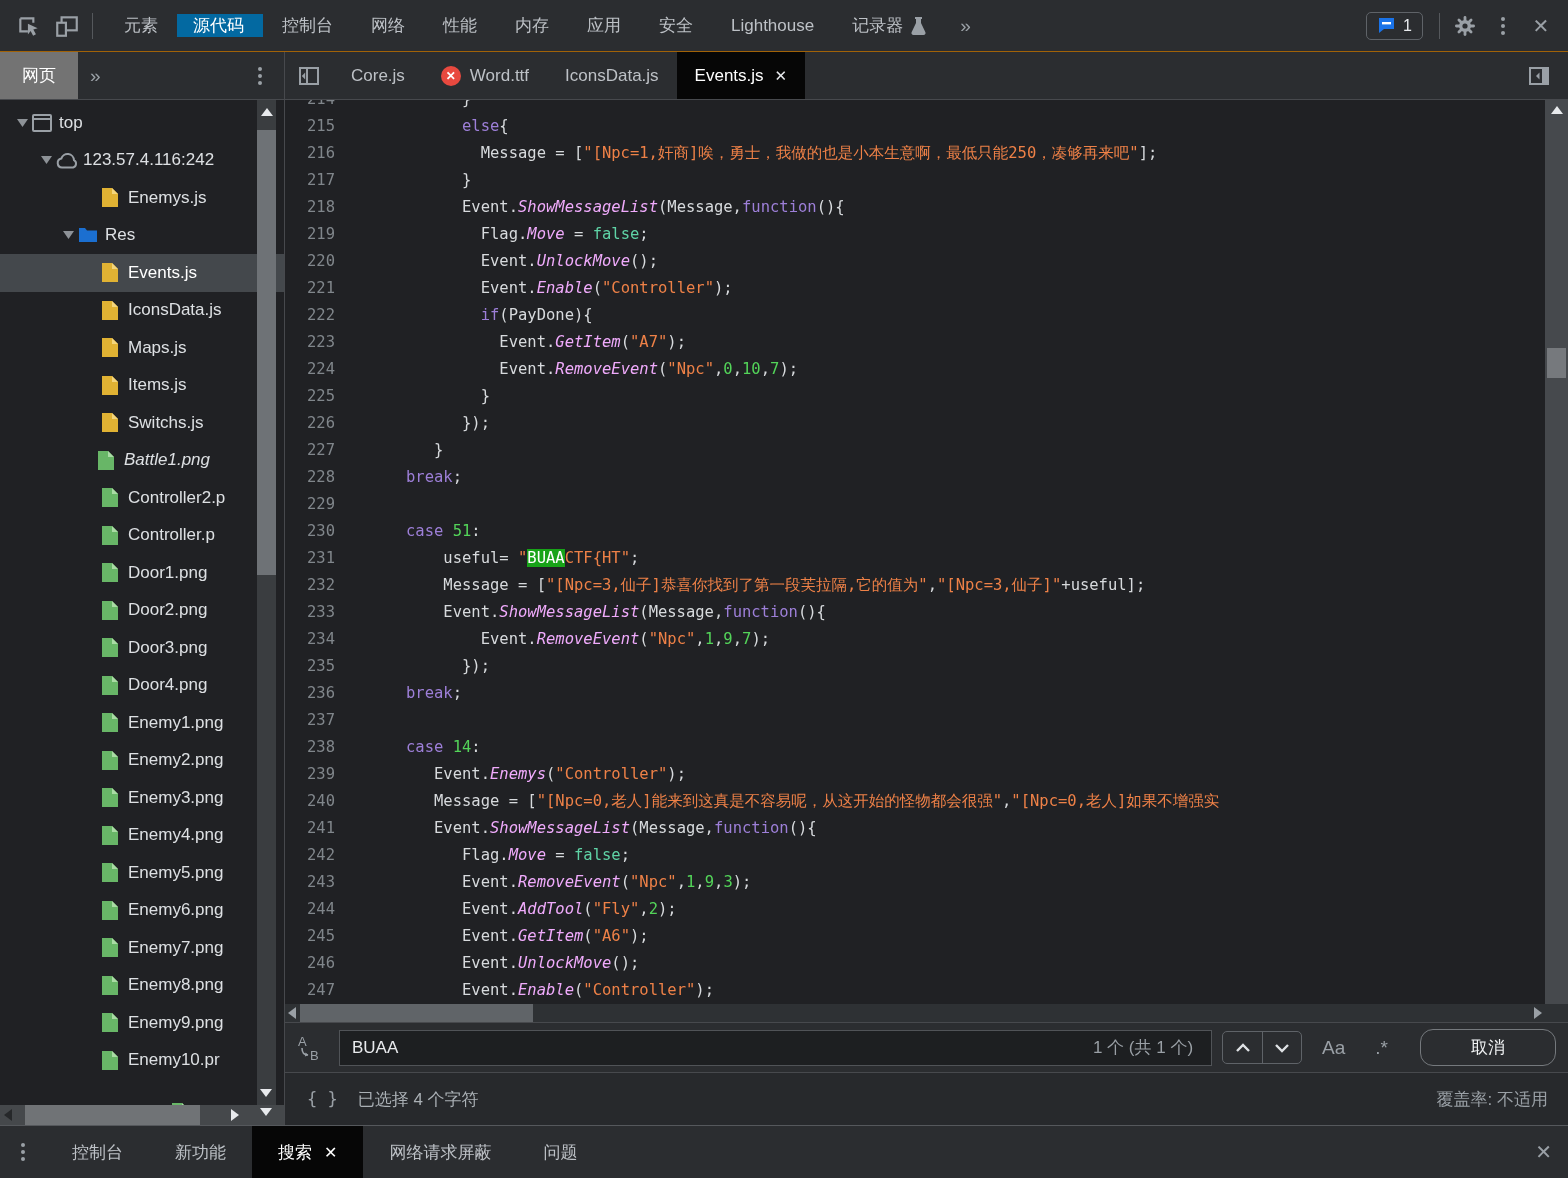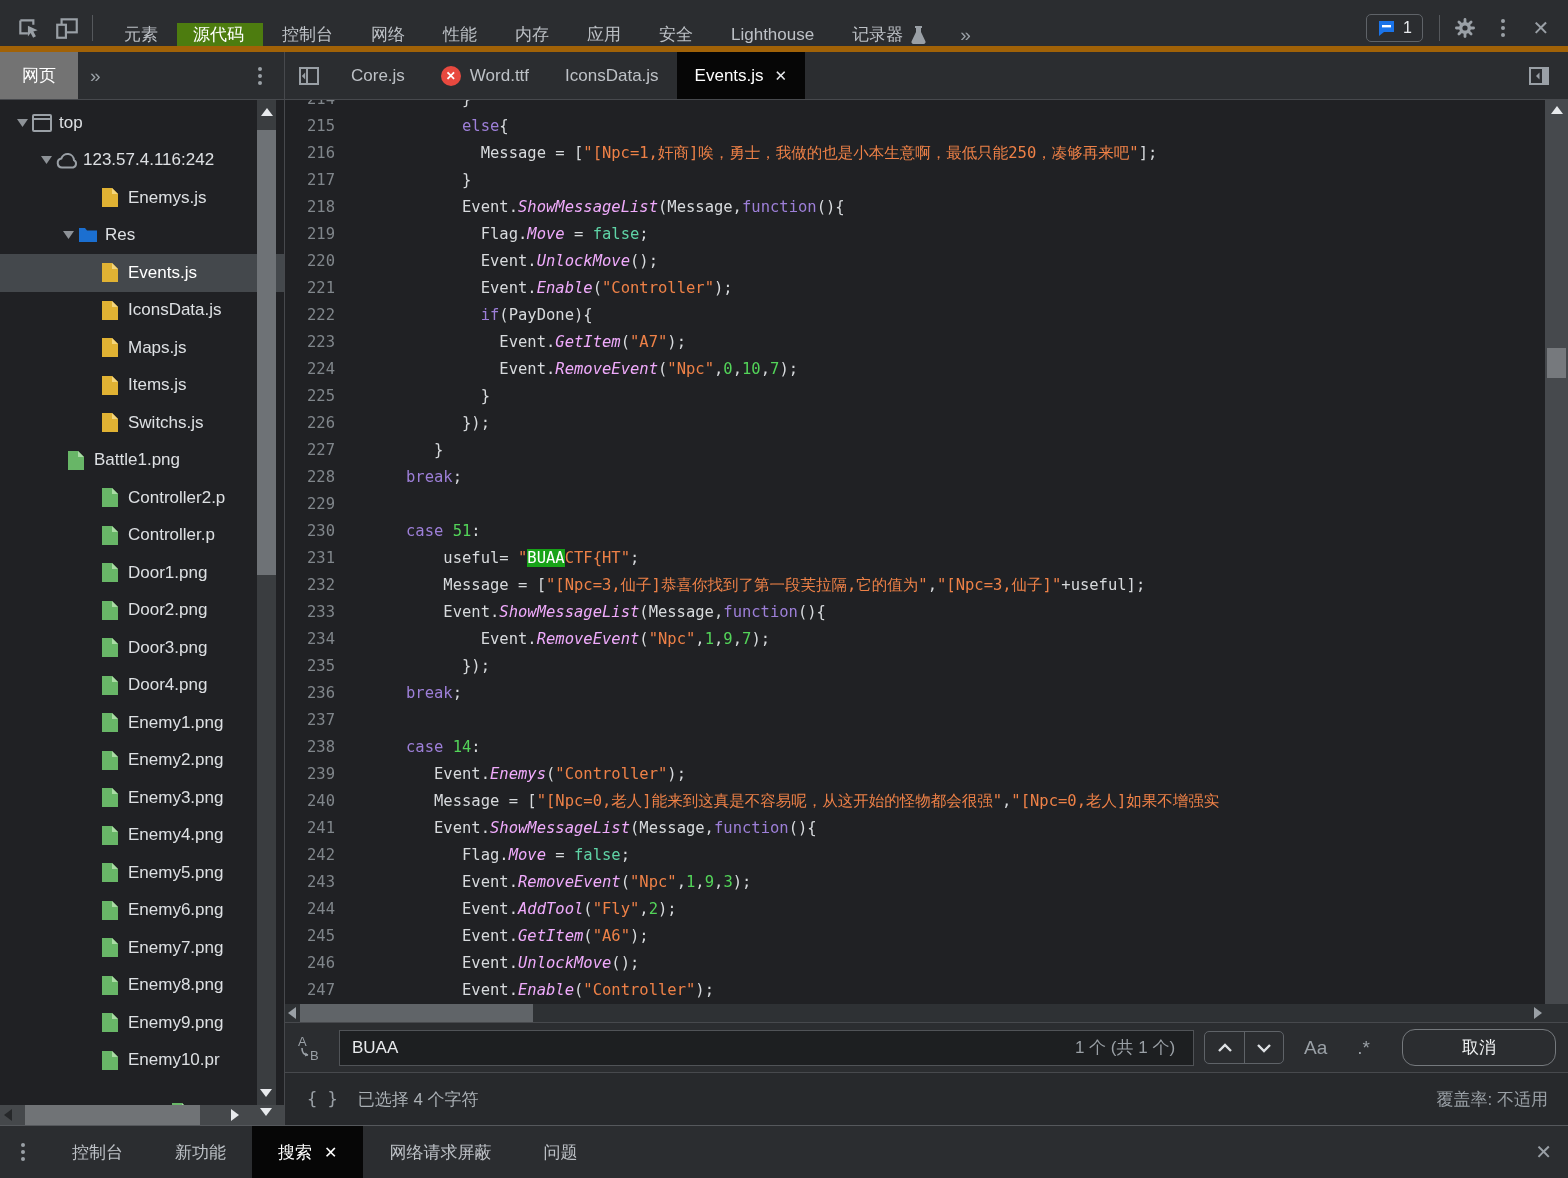--- a/index.html
+++ b/index.html
@@ -3,27 +3,27 @@
 <meta charset="utf-8">
 <style>
   * { margin:0; padding:0; box-sizing:border-box; }
   html,body { width:1568px; height:1178px; overflow:hidden; background:#202124;
     font-family:"Liberation Sans", sans-serif; }
   .devtools { width:1568px; height:1178px; display:flex; flex-direction:column;
     color:#bdc1c6; font-size:17px; }
 
   
   .main-toolbar { height:52px; flex:0 0 52px; background:#2b2d30; display:flex;
-    align-items:flex-end; border-bottom:6px solid #a16207; }
+    align-items:center; border-bottom:1px solid #a16207; }
   .tb-left { display:flex; align-items:center; padding:0 6px 0 10px; }
   .icon-btn { width:38px; height:36px; display:flex; align-items:center; justify-content:center; cursor:pointer; }
   .vsep { width:1px; height:26px; background:#55585c; margin:0 6px; align-self:center; }
   .panel-tabs { display:flex; align-items:stretch; }
   .ptab { display:flex; align-items:center; padding:0 19px; color:#bdc1c6; cursor:pointer; white-space:nowrap; }
-  .ptab.active { background:#4d7c0f; color:#fff;padding-left:16px; }
+  .ptab.active { background:#0369a1; color:#fff;padding-left:16px; }
   .ptab .flask { margin-left:7px; }
   .more-tabs { display:flex; align-items:center; padding:0 14px; color:#9aa0a6; font-size:19px; cursor:pointer; }
   .tb-right { margin-left:auto; display:flex; align-items:center; padding-right:8px; }
   .issues-badge { display:flex; align-items:center; gap:7px; border:1px solid #5f6368; border-radius:5px;
     padding:4px 10px; margin-right:10px; cursor:pointer; color:#e8eaed; font-size:16px; }
   .dots3 { display:flex; flex-direction:column; gap:3px; align-items:center; }
   .dots3 i { width:4px; height:4px; border-radius:50%; background:#9aa0a6; }
   .xclose { color:#9aa0a6; font-size:20px; }
 
   
@@ -87,21 +87,21 @@
 
   
   .find-bar { flex:0 0 50px; background:#2b2d30; border-top:1px solid #47494d; display:flex; align-items:center; padding:0 12px 0 6px; gap:10px; }
   .find-input-wrap { flex:1; height:36px; background:#1d1f21; border:1px solid #505357; display:flex; align-items:center; padding:0 12px; }
   .find-input { flex:1; background:transparent; border:none; outline:none; color:#e8eaed; font-size:17px; font-family:"Liberation Sans", sans-serif; }
   .match-count { color:#9aa0a6; font-size:17px; white-space:nowrap; padding-right:6px; }
   .navgroup { display:flex; border:1px solid #5f6368; border-radius:5px; overflow:hidden; }
   .navbtn { width:39px; height:31px; display:flex; align-items:center; justify-content:center; cursor:pointer; }
   .navbtn + .navbtn { border-left:1px solid #5f6368; }
   .toggle-lbl { color:#9aa0a6; font-size:19px; padding:0 10px; cursor:pointer; }
-  .cancel-btn { width:154px; height:37px; border:1px solid #75797d; border-radius:13px; background:transparent;
+  .cancel-btn { width:136px; height:37px; border:1px solid #75797d; border-radius:13px; background:transparent;
     color:#f1f3f4; font-size:17px; margin-left:12px; cursor:pointer; font-family:"Liberation Sans", sans-serif; }
 
   
   .status-bar { flex:0 0 53px; background:#27292c; border-top:1px solid #47494d; display:flex; align-items:center; padding:0 20px 0 12px; }
   .pp-icon { color:#9aa0a6; font-size:17px; font-family:"DejaVu Sans Mono", monospace; padding:4px 10px; cursor:pointer; }
   .sel-info { color:#aab0b5; margin-left:10px; }
   .coverage { margin-left:auto; color:#9aa0a6; }
 
   
   .drawer-bar { flex:0 0 53px; background:#2b2d30; border-top:1px solid #55585c; display:flex; align-items:stretch; }
@@ -327,21 +327,21 @@
           <div class="trow" style="padding-left: 81px;">
             <span class="t-arrow"></span>
             <span class="t-icon">
               <svg width="18" height="21" viewBox="0 0 18 21">
                 <path d="M1 1h10l6 6v13H1z" fill="#e0b233"></path>
                 <path d="M11 1l6 6h-6z" fill="#f3d57c"></path>
               </svg>
             </span>
             <span class="t-label">Switchs.js</span>
           </div>
-          <div class="trow" style="padding-left: 47px;">
+          <div class="trow" style="padding-left: 77px; font-style: italic;">
             <span class="t-arrow"></span>
             <span class="t-icon">
               <svg width="18" height="21" viewBox="0 0 18 21">
                 <path d="M1 1h10l6 6v13H1z" fill="#68b667"></path>
                 <path d="M11 1l6 6h-6z" fill="#a9dba4"></path>
               </svg>
             </span>
             <span class="t-label">Battle1.png</span>
           </div>
           <div class="trow" style="padding-left: 81px;">

